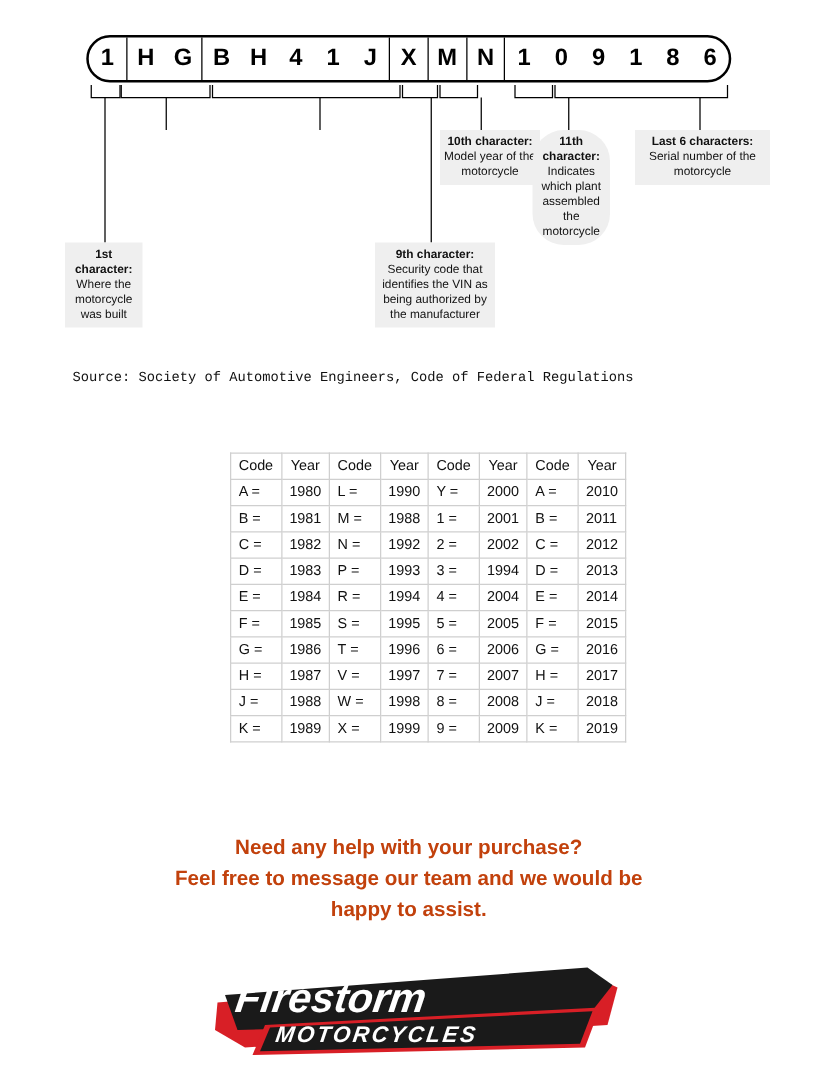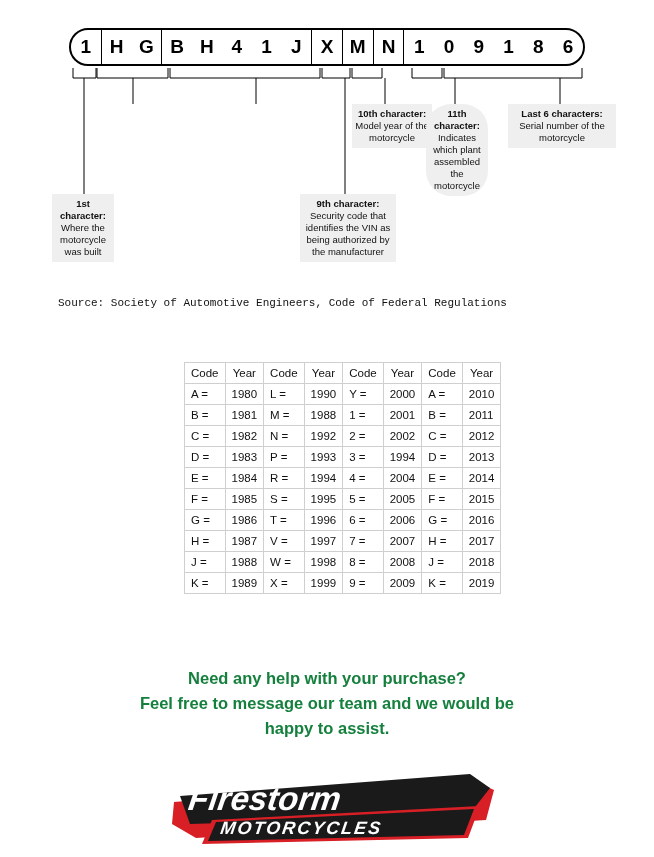--- a/index.html
+++ b/index.html
@@ -128,21 +128,21 @@
   
   #help-text {
     position: absolute;
     left: 0;
     top: 666px;
     width: 654px;
     text-align: center;
     font-size: 16.5px;
     font-weight: bold;
     line-height: 25px;
-    color: #15803d;
+    color: #c2410c;
   }
 
   
   #logo {
     position: absolute;
     left: 168px;
     top: 762px;
     width: 330px;
     height: 86px;
   }

